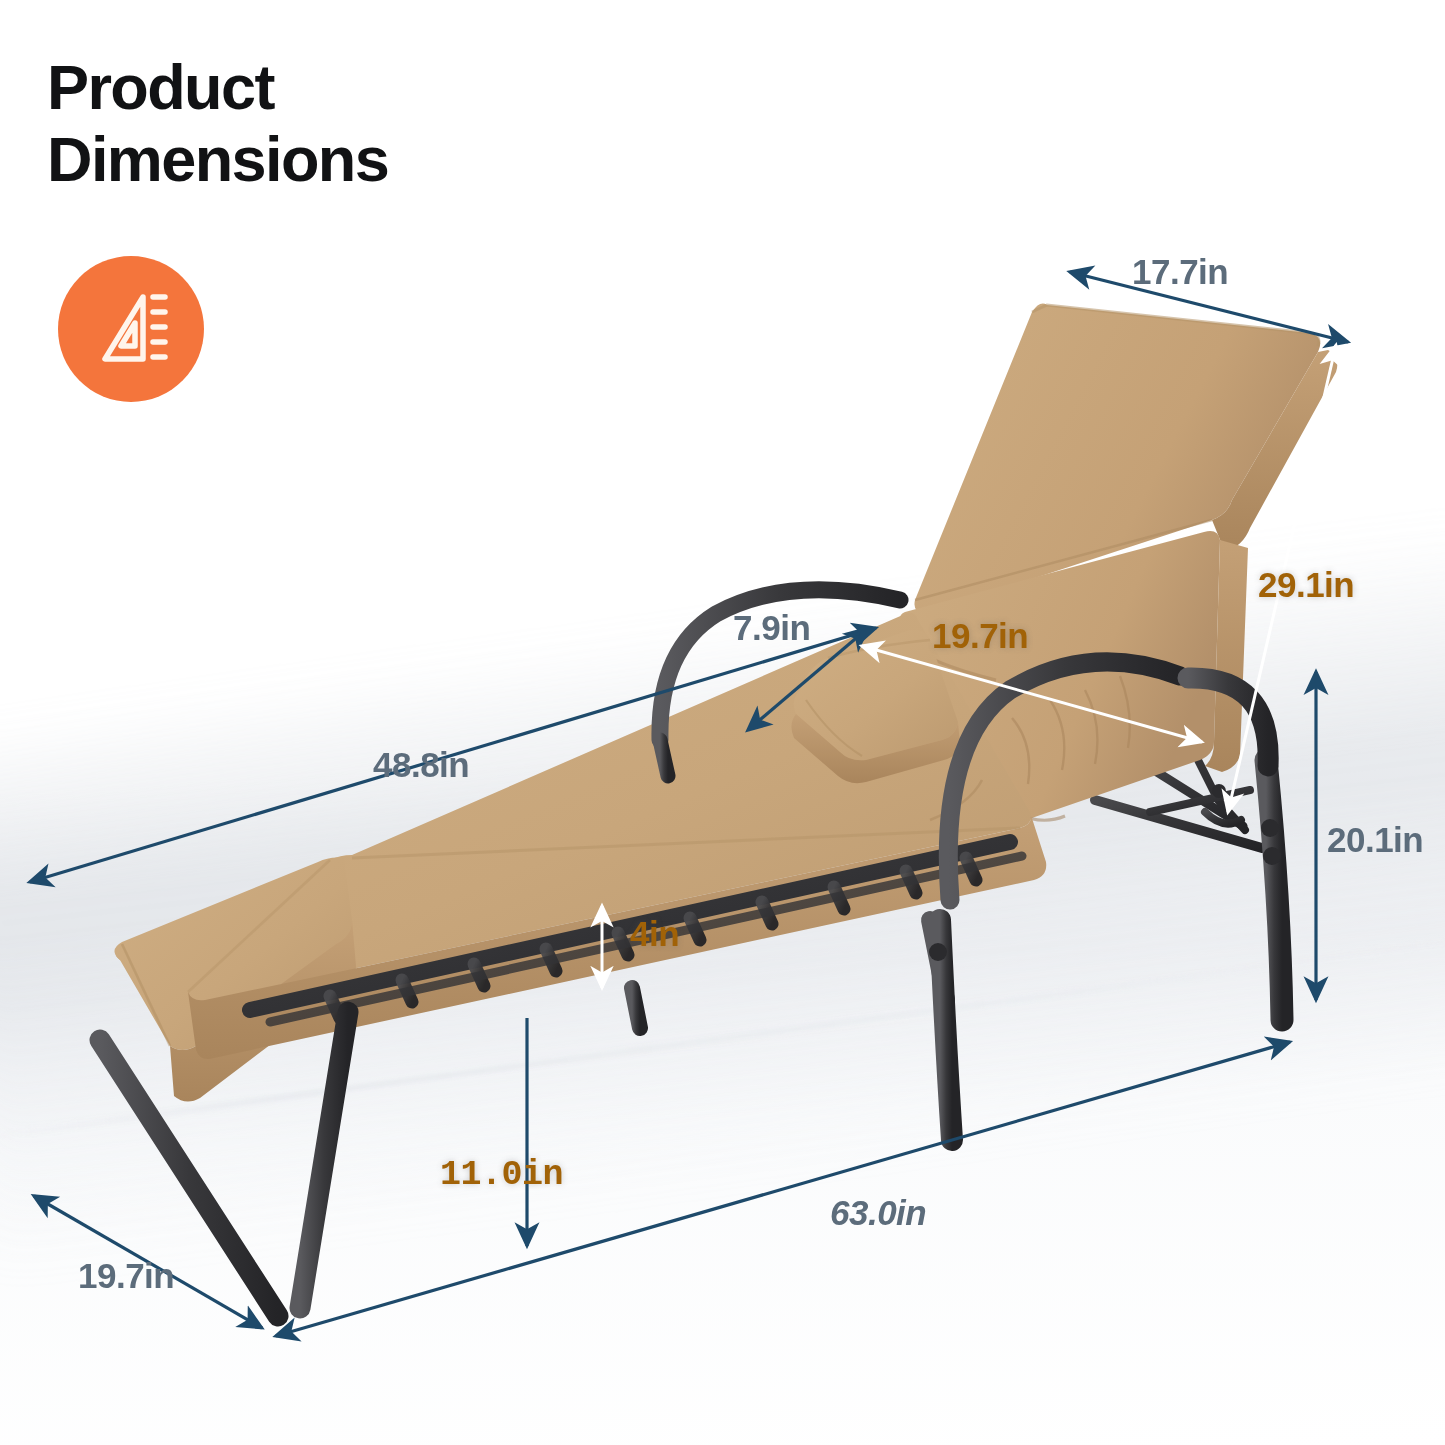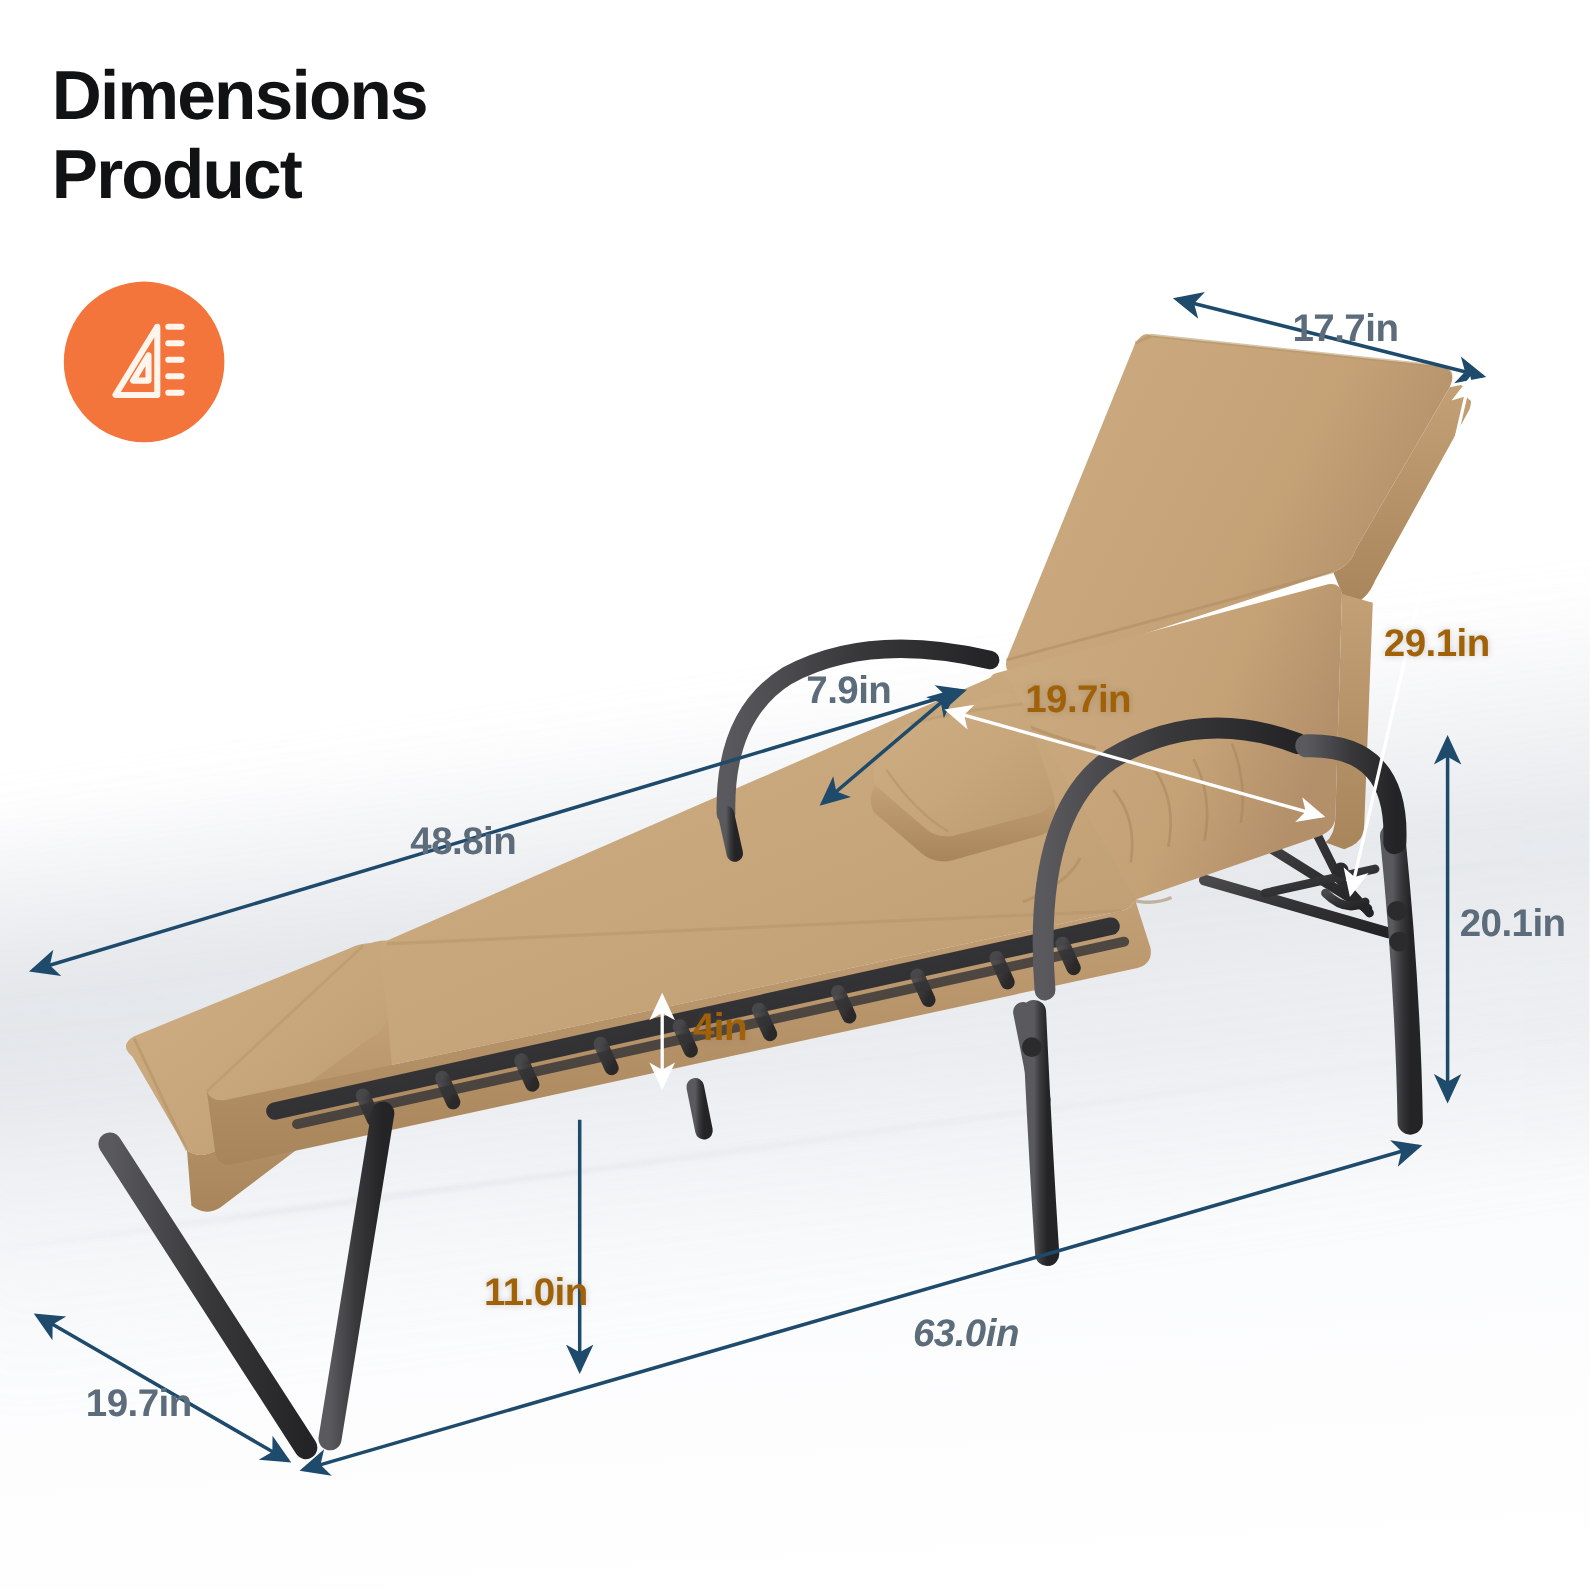--- a/index.html
+++ b/index.html
@@ -28,43 +28,43 @@
          background:#F4753C;display:flex;align-items:center;justify-content:center;}
   .badge svg{display:block;}
 
   
   .prod{position:absolute;left:0;top:0;width:1445px;height:1445px;pointer-events:none;}
 
   
   .dim{position:absolute;font-size:35px;font-weight:700;letter-spacing:-0.5px;
        color:#5C6C7B;white-space:nowrap;}
   .dim.white{color:#a16207;text-shadow:0 0 6px rgba(90,90,90,.30);}
-  .dim.d177{left:1175px;top:252px;margin-top:27px;}
+  .dim.d177{left:1132px;top:252px;}
   .dim.d291{left:1258px;top:565px;}
   .dim.d197a{left:932px;top:616px;}
   .dim.d79 {left:733px;top:608px;}
   .dim.d488{left:373px;top:745px;}
   .dim.d201{left:1327px;top:820px;}
   .dim.d4  {left:630px;top:914px;}
-  .dim.d110{left:440px;top:1155px;}
+  .dim.d110{left:440px;top:1155px;font-family:Liberation Mono, monospace;}
   .dim.d630{left:830px;top:1193px;font-style:italic;}
   .dim.d197b{left:78px;top:1256px;}
 </style>
 </head>
 <body>
 
 <div id="stage">
 
   <div class="floor"></div>
   <div class="floor-shadow"></div>
   <div class="floor-edge"></div>
 
   <div class="title">
+    <div>Product</div>
     <div>Dimensions</div>
-    <div>Product</div>
   </div>
 
   <div class="badge">
     <svg width="92" height="92" viewBox="0 0 92 92" aria-hidden="true">
       <g fill="none" stroke="#FFF5EC" stroke-width="5.5" stroke-linecap="round" stroke-linejoin="round">
         <path d="M58 14 L20 76 L58 76 Z"></path>
         <path d="M50 40 L36 63 L50 63 Z"></path>
       </g>
       <g fill="none" stroke="#FFF5EC" stroke-width="5.5" stroke-linecap="round">
         <line x1="68" y1="14" x2="80" y2="14"></line>

